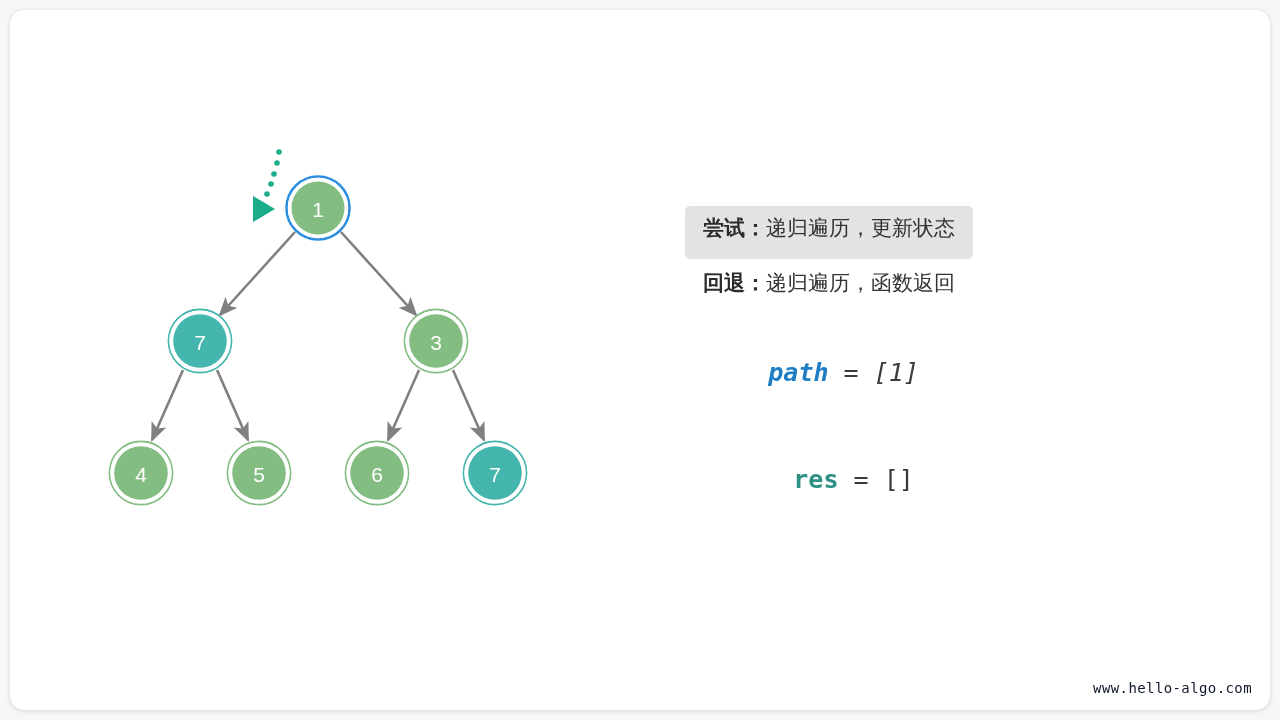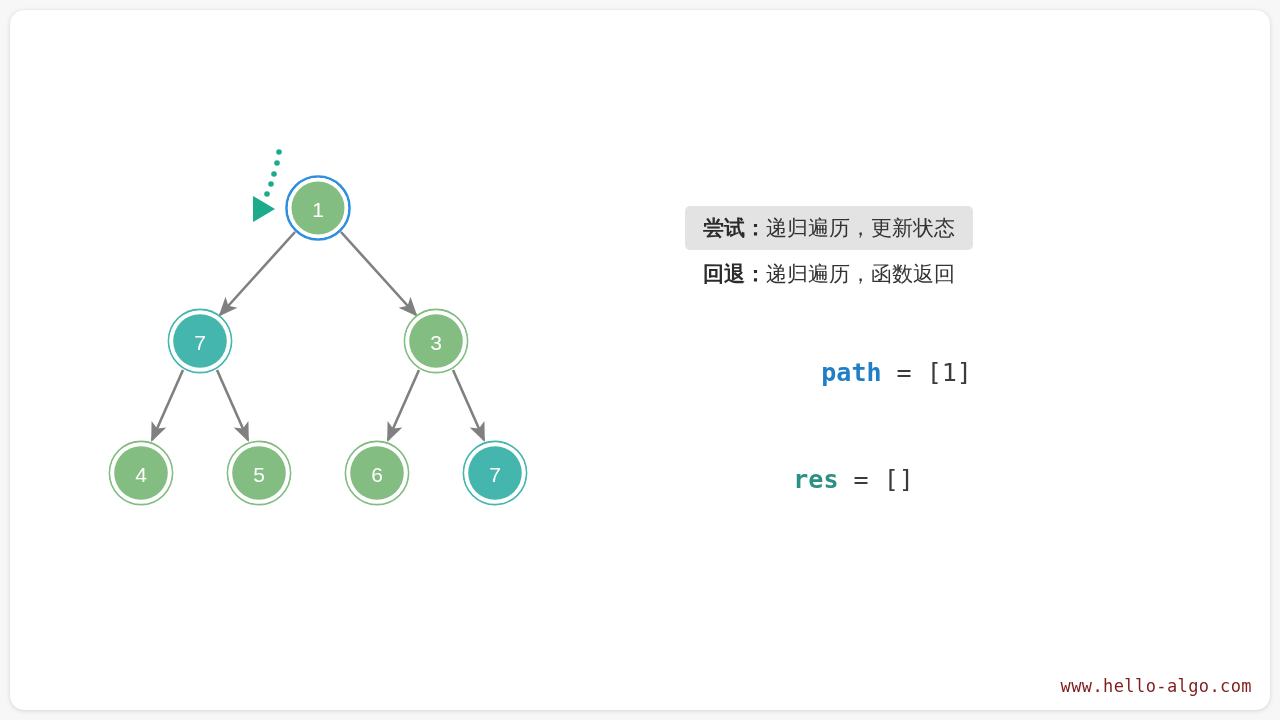--- a/index.html
+++ b/index.html
@@ -64,21 +64,21 @@
     white-space: nowrap;
   }
   .line-cn b {
     font-weight: bold;
     color: #2b2b2b;
   }
   .row-try {
     display: inline-block;
     background: #e3e3e3;
     border-radius: 5px;
-    padding: 11px 18px 12px 18px;
+    padding: 11px 18px 21px 18px;
     margin-left: 0px;
   }
   .row-back {
     display: inline-block;
     padding: 11px 18px 12px 18px;
     margin-top: 2px;
   }
   .code-row {
     position: absolute;
     font-family: "DejaVu Sans Mono", "Liberation Mono", monospace;
@@ -92,22 +92,22 @@
   }
   .code-row .kw-res {
     color: #2a9183;
     font-weight: bold;
   }
   .watermark {
     position: absolute;
     right: 28px;
     bottom: 24px;
     font-family: "DejaVu Sans Mono", "Liberation Mono", monospace;
-    font-size: 17px;
-    color: #7f1d1d;
+    font-size: 14px;
+    color: #0f172a;
     letter-spacing: 0.4px;
   }
 </style>
 </head>
 <body>
 
 <div id="root">
   <div class="card"></div>
 
   <div class="stage">
@@ -189,21 +189,21 @@
 
     <div class="panel">
       <div class="line-cn row-try">
         <b>尝试：</b><span>递归遍历，更新状态</span>
       </div>
       <div class="line-cn row-back">
         <b>回退：</b><span>递归遍历，函数返回</span>
       </div>
     </div>
 
-    <div class="code-row" style="left:731px; top:329px;">
+    <div class="code-row" style="left:678px; top:329px;font-style:italic;">
       <span class="kw-path">path</span><span> = </span><span>[1]</span>
     </div>
 
     <div class="code-row" style="left:703px; top:436px;">
       <span class="kw-res">res</span><span> = </span><span>[]</span>
     </div>
 
     <div class="watermark">www.hello-algo.com</div>
   </div>
 </div>

